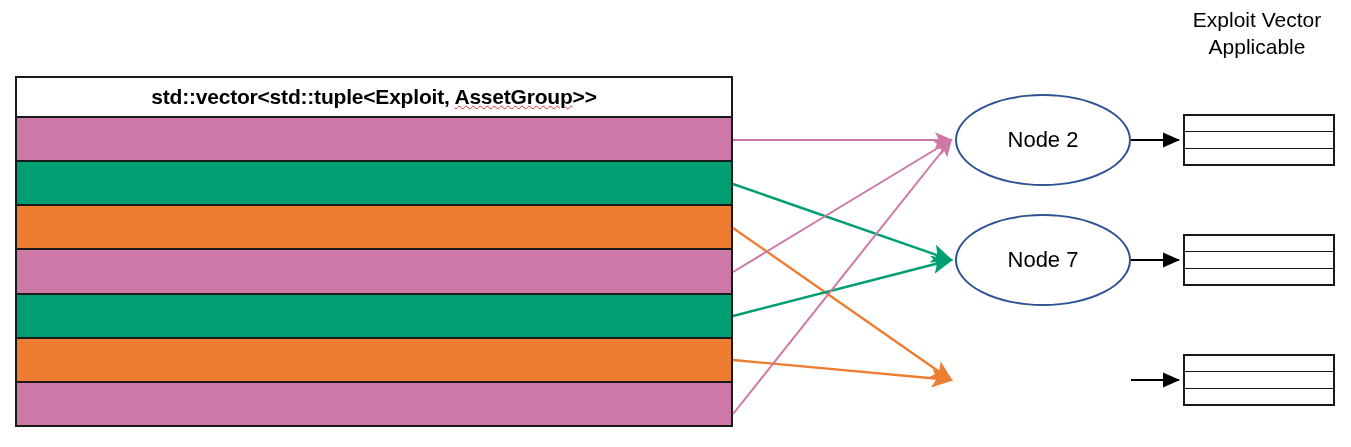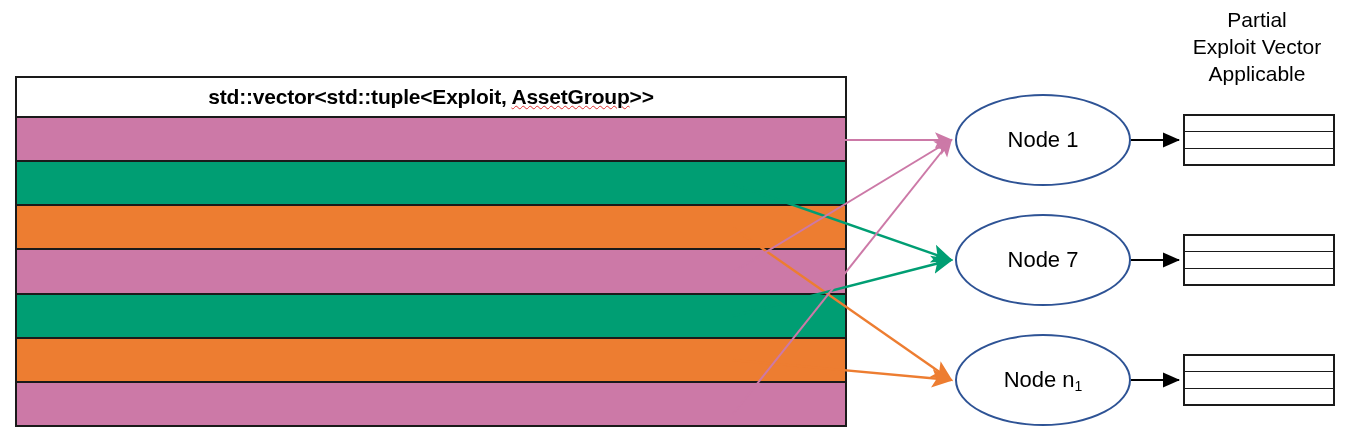--- a/index.html
+++ b/index.html
@@ -14,21 +14,21 @@
     background: #ffffff;
     font-family: "Liberation Sans", sans-serif;
     overflow: hidden;
   }
 
   
   #vector-table {
     position: absolute;
     left: 15px;
     top: 76px;
-    width: 832px;
+    width: 718px;
     height: 351px;
     border: 2px solid #1a1a1a;
     box-sizing: border-box;
     background: #ffffff;
   }
   .vec-header {
     height: 40px;
     box-sizing: border-box;
     border-bottom: 2px solid #1a1a1a;
     display: flex;
@@ -181,31 +181,27 @@
     <line x1="733" y1="360" x2="951" y2="380" stroke="#ed7d31" stroke-width="2.4" marker-end="url(#ah-orange)"></line>
 
     <line x1="733" y1="414" x2="951" y2="140" stroke="#cc79a7" stroke-width="2" marker-end="url(#ah-pink)"></line>
 
     <line x1="1131" y1="140" x2="1179" y2="140" stroke="#000000" stroke-width="2.2" marker-end="url(#ah-black)"></line>
     <line x1="1131" y1="260" x2="1179" y2="260" stroke="#000000" stroke-width="2.2" marker-end="url(#ah-black)"></line>
     <line x1="1131" y1="380" x2="1179" y2="380" stroke="#000000" stroke-width="2.2" marker-end="url(#ah-black)"></line>
   </svg>
 
   <div class="node" id="node-1">
-    <span class="node-label"><span>Node 1</span></span>
+    <span class="node-label"><span>Node 2</span></span>
   </div>
   <div class="node" id="node-2">
     <span class="node-label"><span>Node 7</span></span>
   </div>
-  <div class="node" id="node-n">
-    <span class="node-label"><span>Node n</span><sub>1</sub></span>
-  </div>
 
   <div id="pav-label">
-    <div>Partial</div>
     <div>Exploit Vector</div>
     <div>Applicable</div>
   </div>
 
   <div class="mini-table" id="mini-table-1">
     <div class="mini-row"></div>
     <div class="mini-row"></div>
     <div class="mini-row"></div>
   </div>
   <div class="mini-table" id="mini-table-2">

